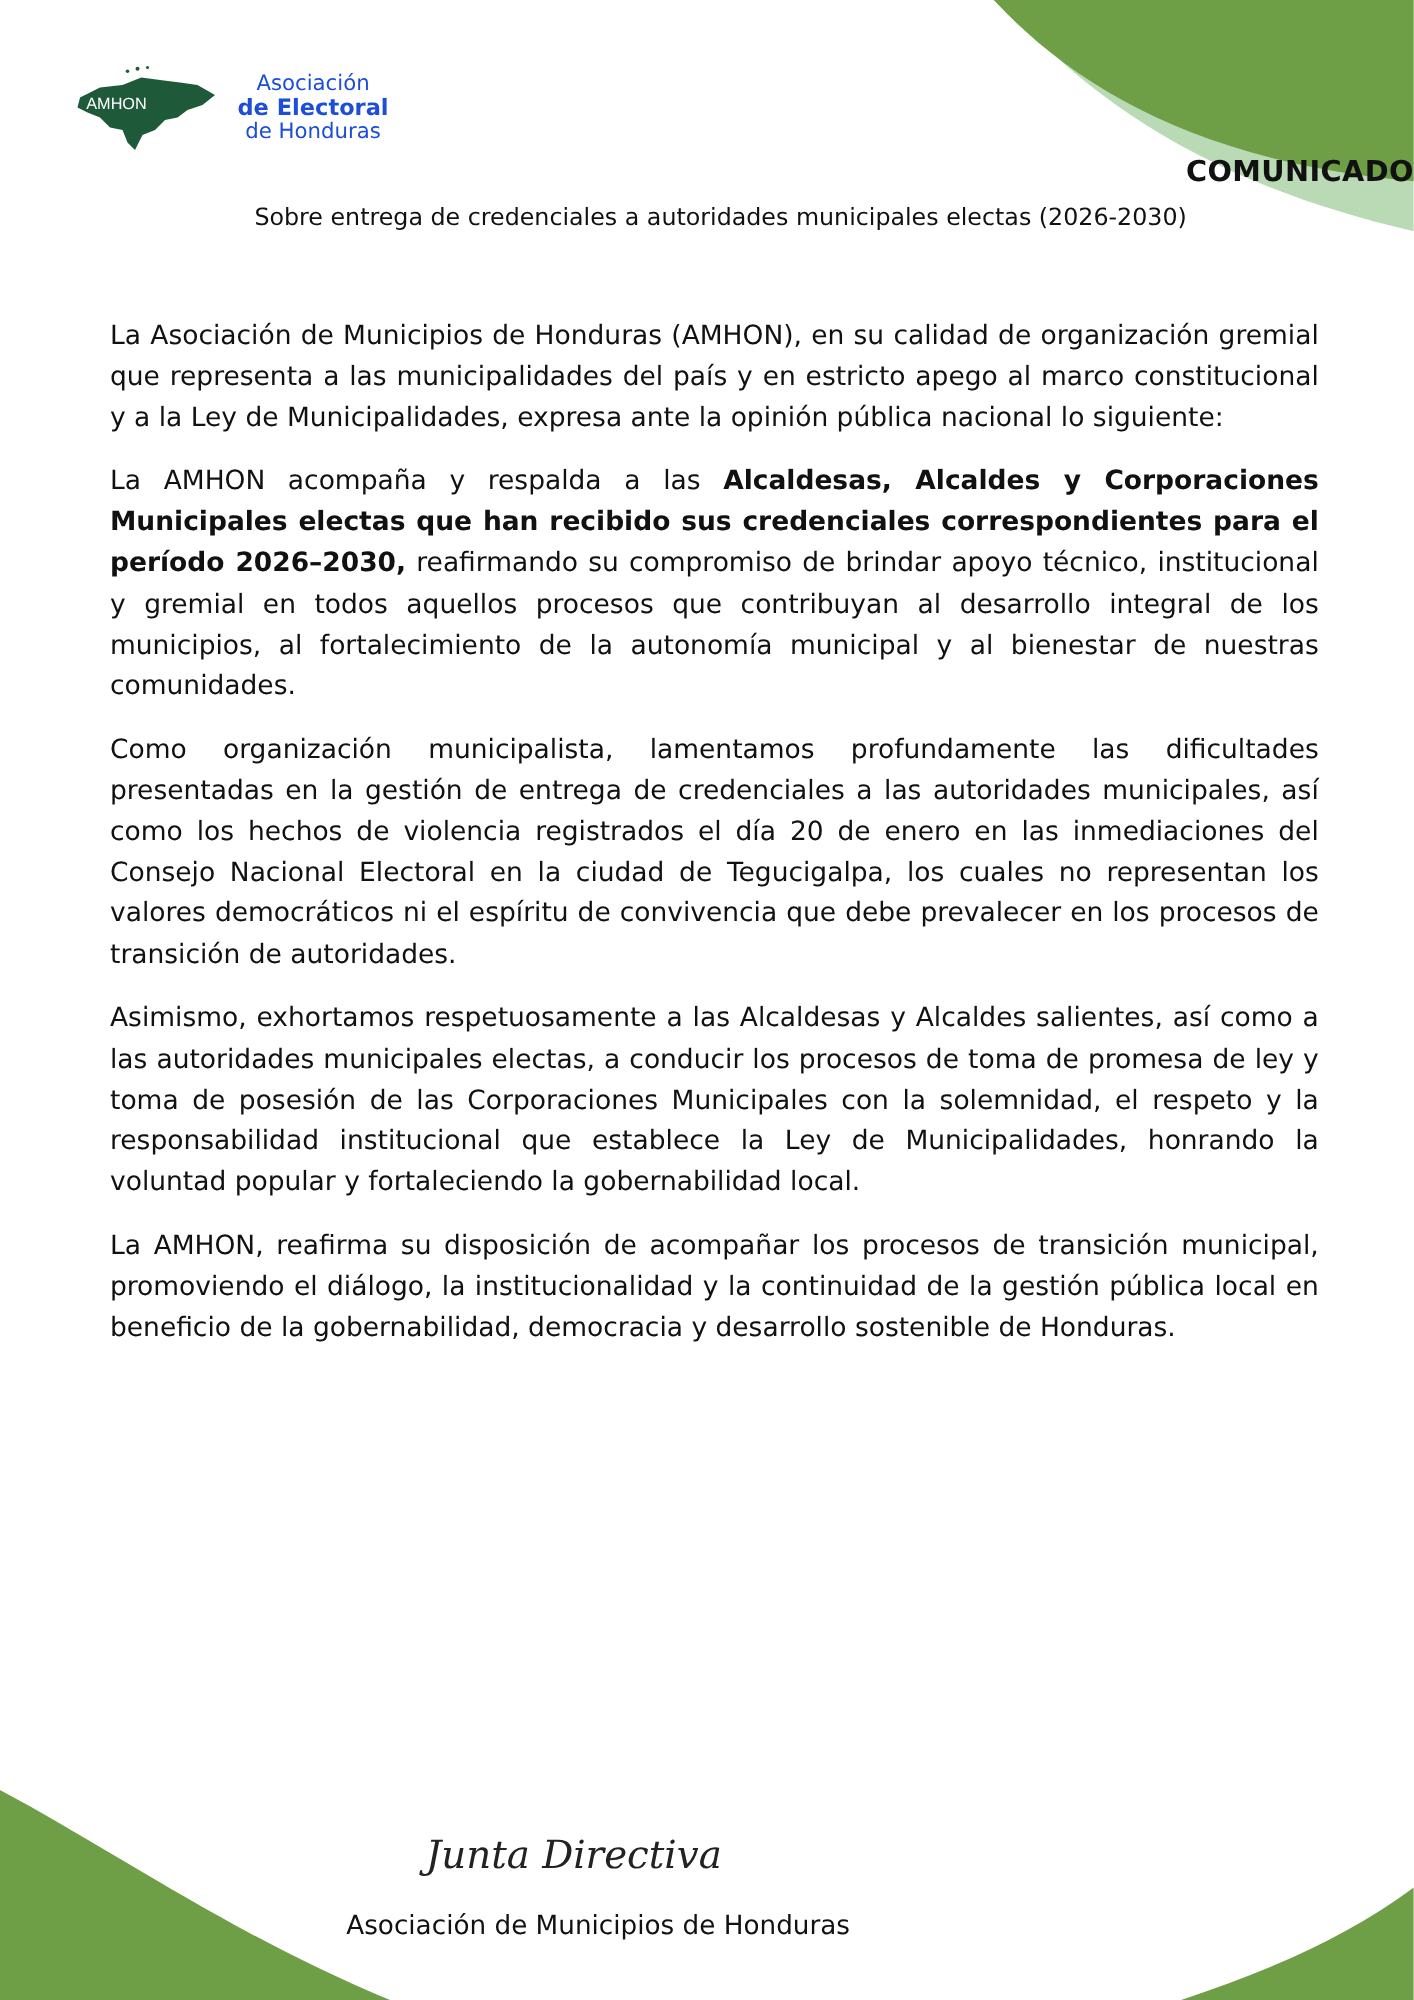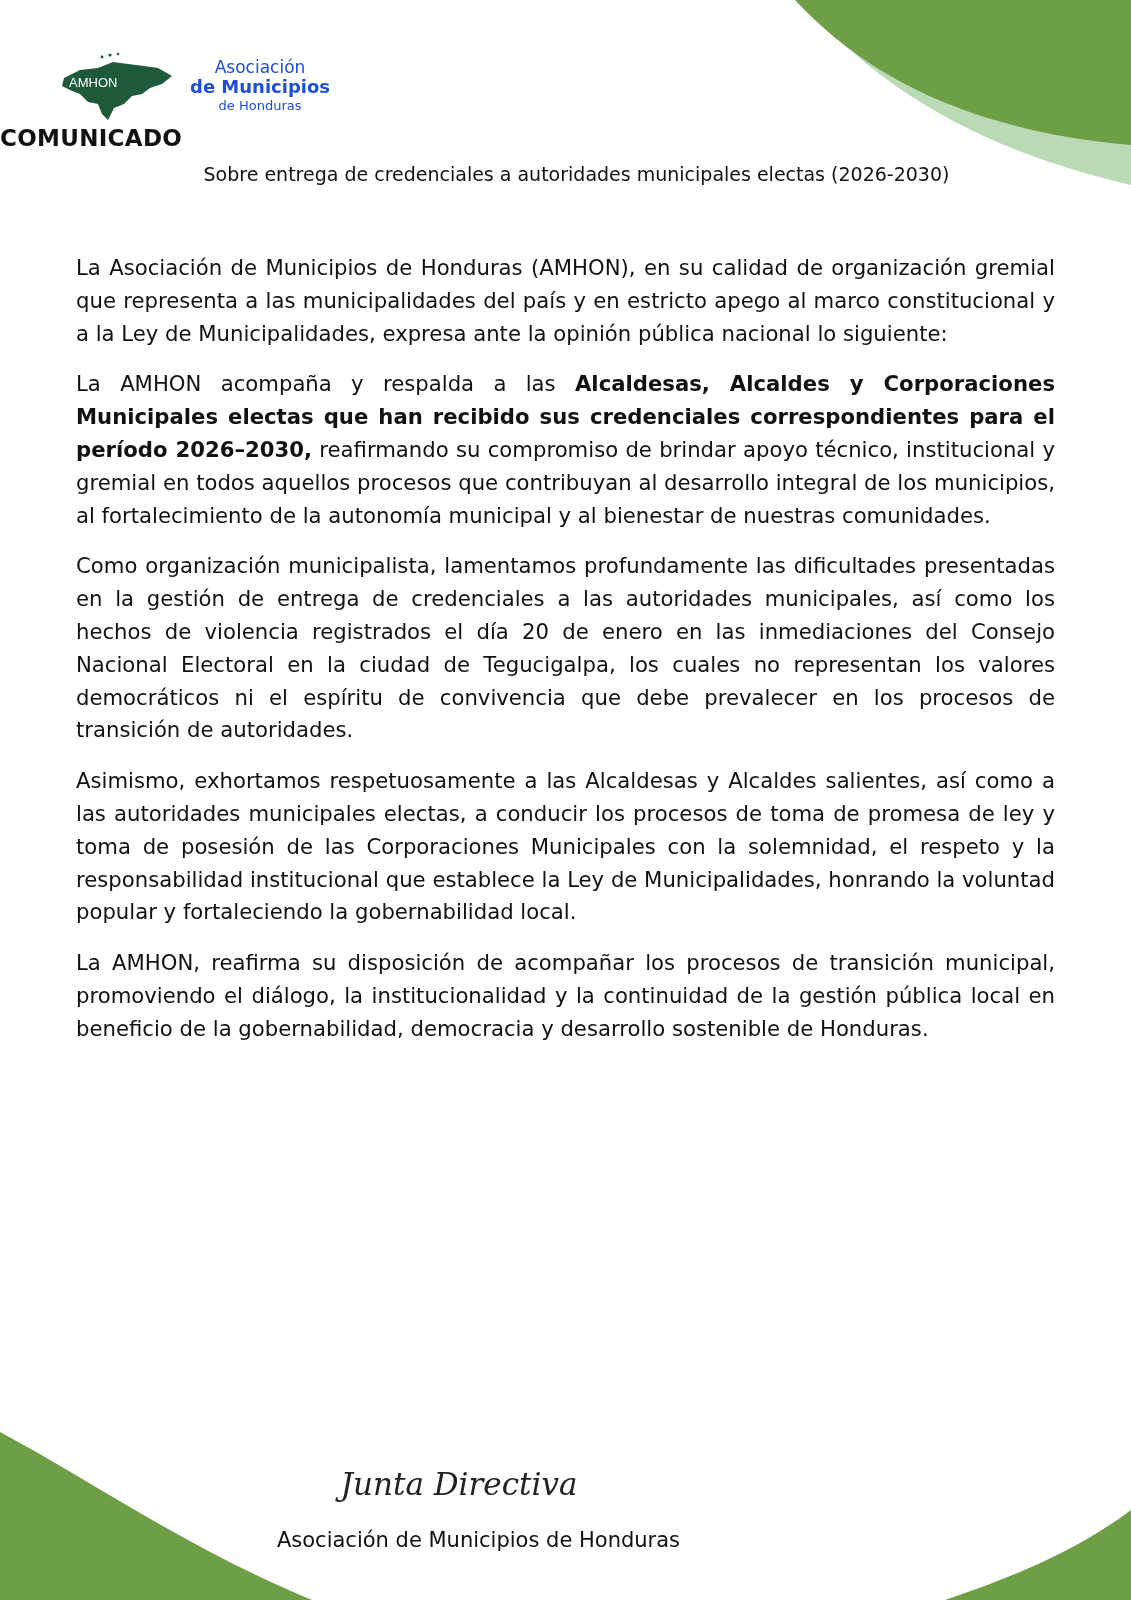--- a/index.html
+++ b/index.html
@@ -5,26 +5,26 @@
   html, body { margin:0; padding:0; }
   body { width:1131px; height:1600px; position:relative; overflow:hidden; background:#ffffff;
          font-family:"DejaVu Sans", sans-serif; color:#111; }
   .deco { position:absolute; left:0; top:0; width:1131px; height:1600px; pointer-events:none; }
   .logo { position:absolute; left:58px; top:48px; width:300px; height:76px; }
   .logo-map { position:absolute; left:0; top:0; width:122px; height:76px; }
   .logo-text { position:absolute; left:132px; top:10px; color:#1d4ed8; font-family:"DejaVu Sans", sans-serif;
                text-align:center; line-height:19px; }
   .logo-text .l1 { font-size:17px; }
   .logo-text .l2 { font-size:18px; font-weight:bold; }
-  .logo-text .l3 { font-size:13px; }
-  .title { position:absolute; left:0; width:1131px; top:125px; text-align:left; font-size:23px; font-weight:bold;
+  .logo-text .l3 { font-size:17px; }
+  .title { position:absolute; left:0; width:1131px; top:125px; text-align:right; font-size:23px; font-weight:bold;
            letter-spacing:0.3px; }
   .subtitle { position:absolute; left:0; width:1131px; top:163px; text-align:center; font-size:19px;padding-left:11px; }
   .body { position:absolute; left:76px; top:252px; width:979px; font-size:21.2px; line-height:32.8px; }
-  .body p { margin:0 0 18px 0; text-align:justify; }
+  .body p { margin:0 0 18px 12px; text-align:justify; }
   .body b { font-weight:bold; }
   .sig { position:absolute; left:0; width:918px; top:1466px; text-align:center;
          font-family:"DejaVu Serif", serif; font-style:italic; font-size:31px; color:#222; }
   .sig-org { position:absolute; left:0; width:957px; top:1528px; text-align:center; font-size:21px; }
 </style>
 </head>
 <body>
 
 <svg class="deco" viewBox="0 0 1131 1600" xmlns="http://www.w3.org/2000/svg">
   <path d="M800 0 C 880 90, 980 150, 1131 185 L 1131 0 Z" fill="#b9dab4"></path>
@@ -36,21 +36,21 @@
 <div class="logo">
   <svg class="logo-map" viewBox="0 0 122 76" xmlns="http://www.w3.org/2000/svg">
     <path d="M6 30 L22 22 L40 20 L55 14 L70 16 L86 18 L100 20 L114 28 L104 36 L92 40 L84 46 L74 48 L66 56 L56 60 L50 72 L44 66 L40 56 L30 54 L22 46 L12 42 L4 38 Z" fill="#1e5a3a"></path>
     <circle cx="44" cy="9" r="1.4" fill="#1e5a3a"></circle>
     <circle cx="52" cy="7" r="1.6" fill="#1e5a3a"></circle>
     <circle cx="60" cy="6" r="1.2" fill="#1e5a3a"></circle>
     <text x="11" y="39" font-family="Liberation Sans, sans-serif" font-size="13" fill="#ffffff">AMHON</text>
   </svg>
   <div class="logo-text">
     <div class="l1">Asociación</div>
-    <div class="l2">de Municipios</div>
+    <div class="l2">de Electoral</div>
     <div class="l3">de Honduras</div>
   </div>
 </div>
 
 <div class="title">COMUNICADO</div>
 <div class="subtitle">Sobre entrega de credenciales a autoridades municipales electas (2026-2030)</div>
 
 <div class="body">
   <p>La Asociación de Municipios de Honduras (AMHON), en su calidad de organización gremial que representa a las municipalidades del país y en estricto apego al marco constitucional y a la Ley de Municipalidades, expresa ante la opinión pública nacional lo siguiente:</p>
   <p><span>La AMHON acompaña y respalda a las </span><b>Alcaldesas, Alcaldes y Corporaciones Municipales electas que han recibido sus credenciales correspondientes para el período 2026–2030,</b><span> reafirmando su compromiso de brindar apoyo técnico, institucional y gremial en todos aquellos procesos que contribuyan al desarrollo integral de los municipios, al fortalecimiento de la autonomía municipal y al bienestar de nuestras comunidades.</span></p>

